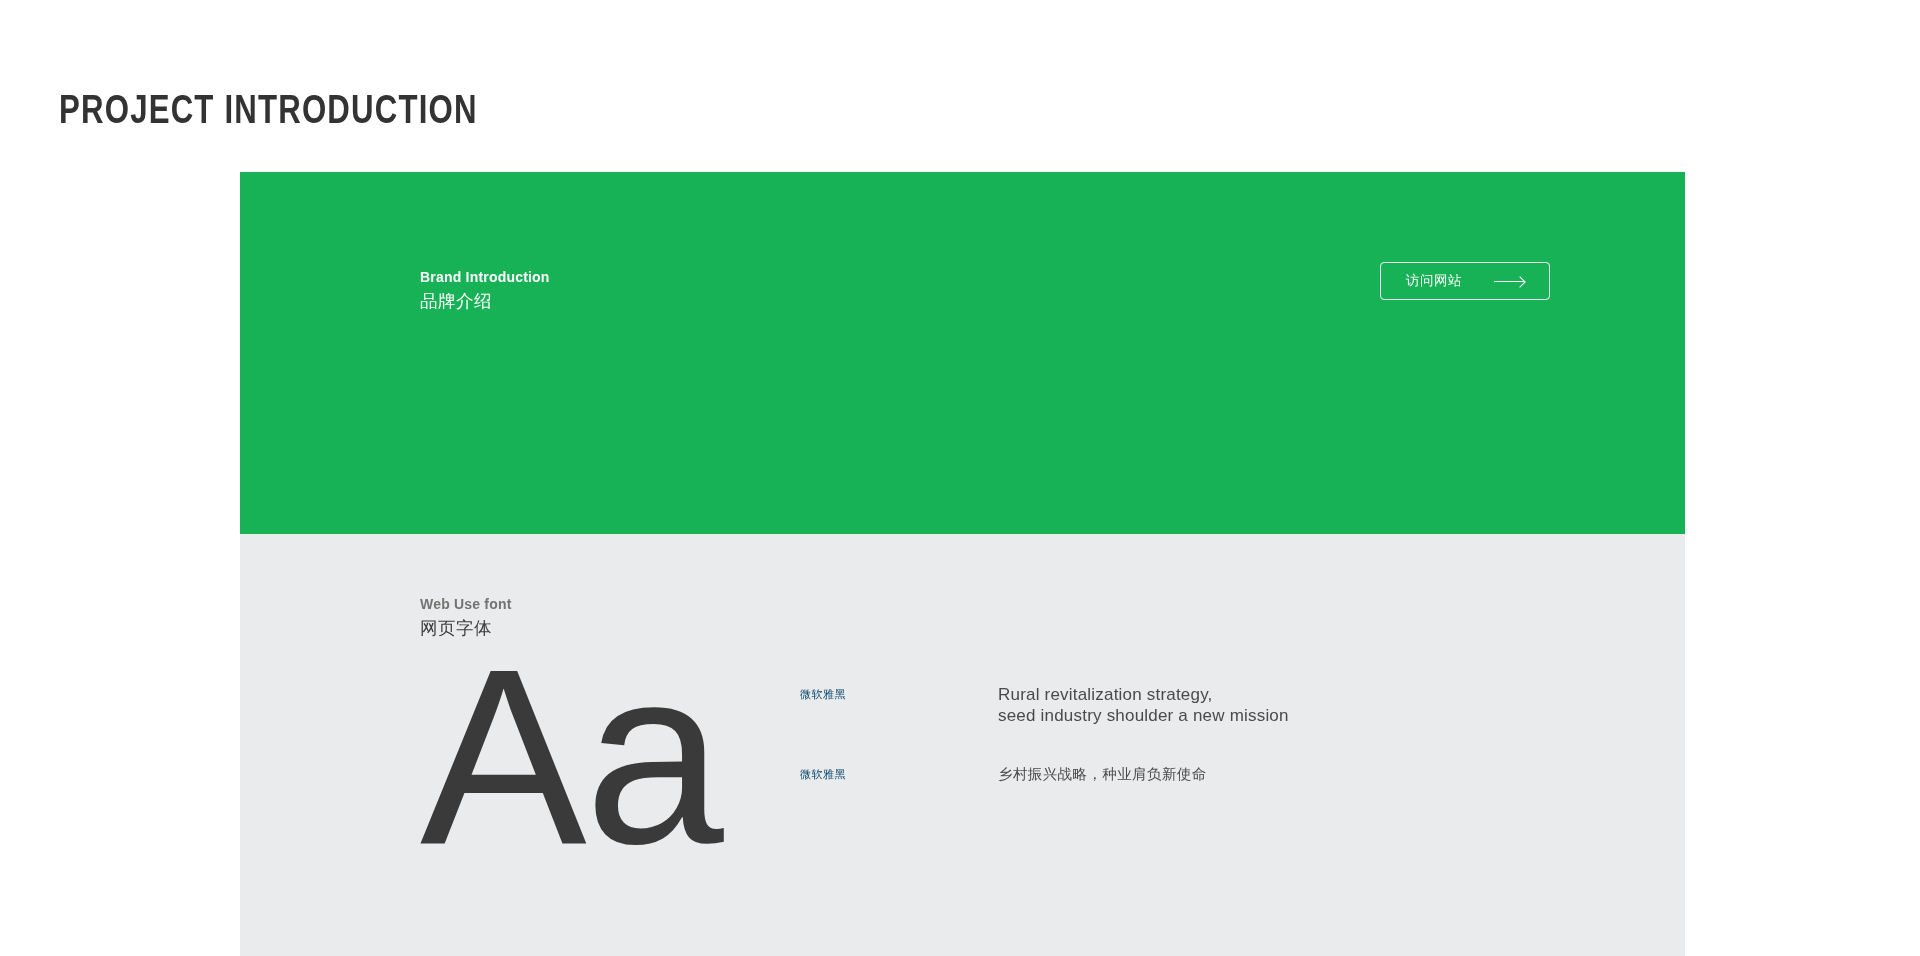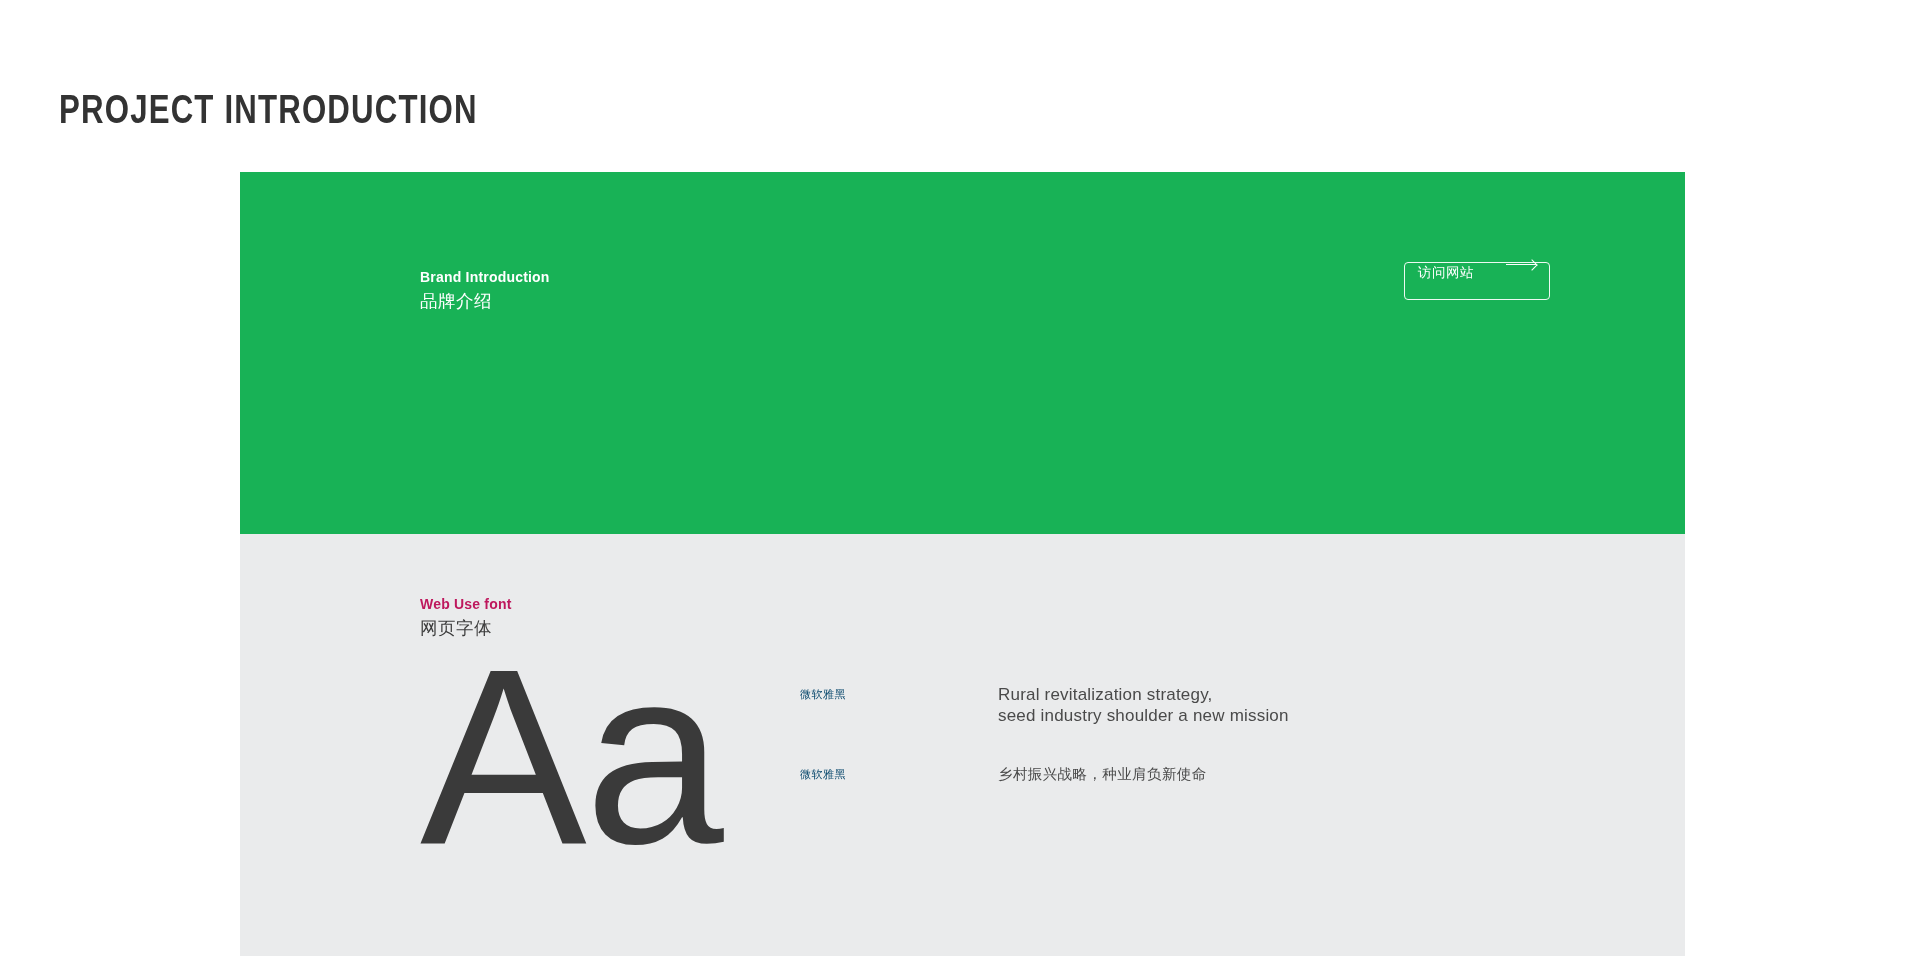--- a/index.html
+++ b/index.html
@@ -71,29 +71,29 @@
   .eyebrow-cn {
     font-size: 17.5px;
     line-height: 1.45;
     margin-top: 2px;
     letter-spacing: 0.5px;
   }
   .visit-btn {
     position: absolute;
     top: 90px;
     right: 0;
-    width: 146px;
+    width: 170px;
     height: 38px;
     border: 1px solid rgba(255,255,255,0.92);
     border-radius: 4px;
     background: transparent;
     color: #ffffff;
     font-size: 13.5px;
     display: flex;
-    align-items: flex-start;
+    align-items: center;
     justify-content: center;
     gap: 32px;
     cursor: pointer;
     box-sizing: border-box;
     font-family: "Liberation Sans", sans-serif;
     letter-spacing: 0.6px;
   }
   .visit-btn .arrow {
     display: inline-block;
     width: 30px;
@@ -129,21 +129,21 @@
     top: 534px;
     height: 422px;
     background: #eaebec;
   }
   .font-head {
     position: absolute;
     top: 60px;
     left: 0;
     color: #3b3b3b;
   }
-  .font-head .eyebrow { color: #be185d; }
+  .font-head .eyebrow { color: #737373; }
   .font-head .eyebrow-cn { color: #3b3b3b; }
 
   .font-showcase {
     position: absolute;
     top: 115px;
     left: 0;
     right: 0;
     display: flex;
     align-items: flex-start;
   }

